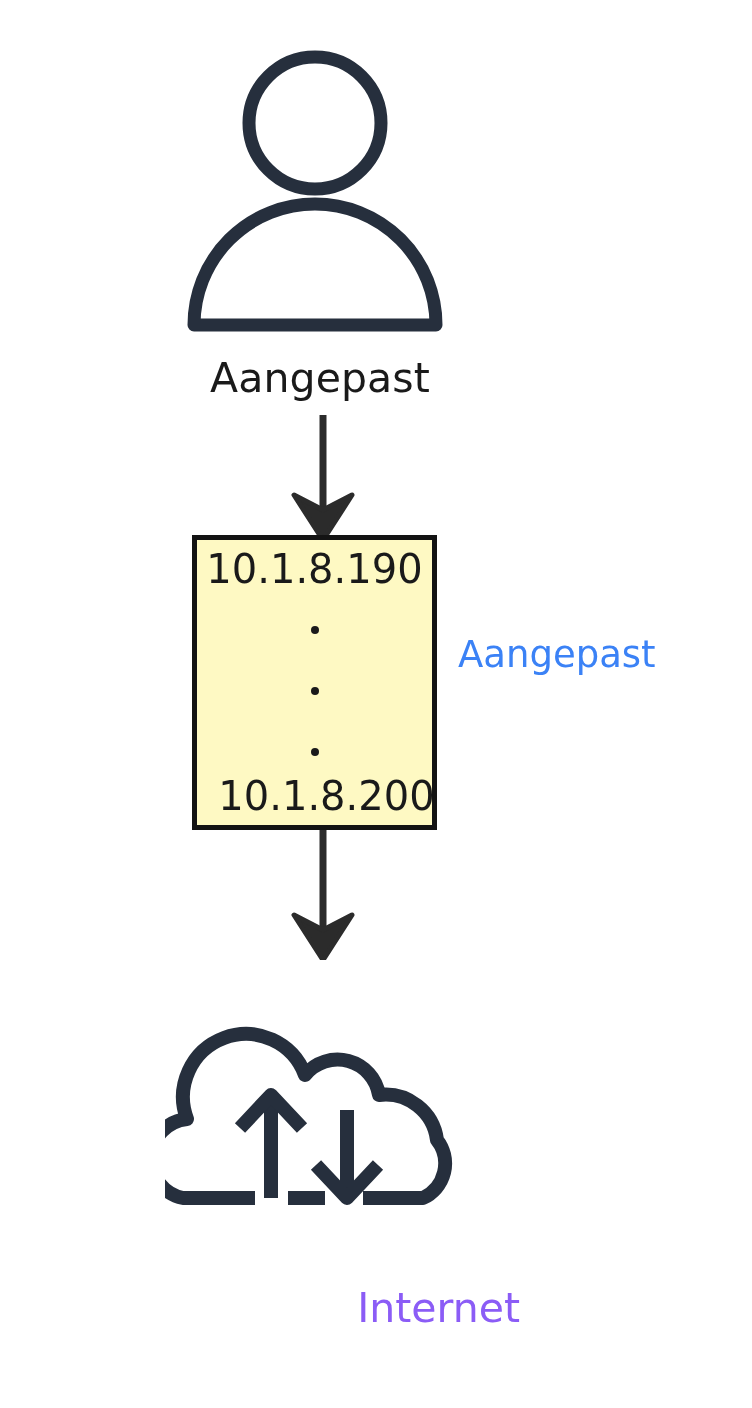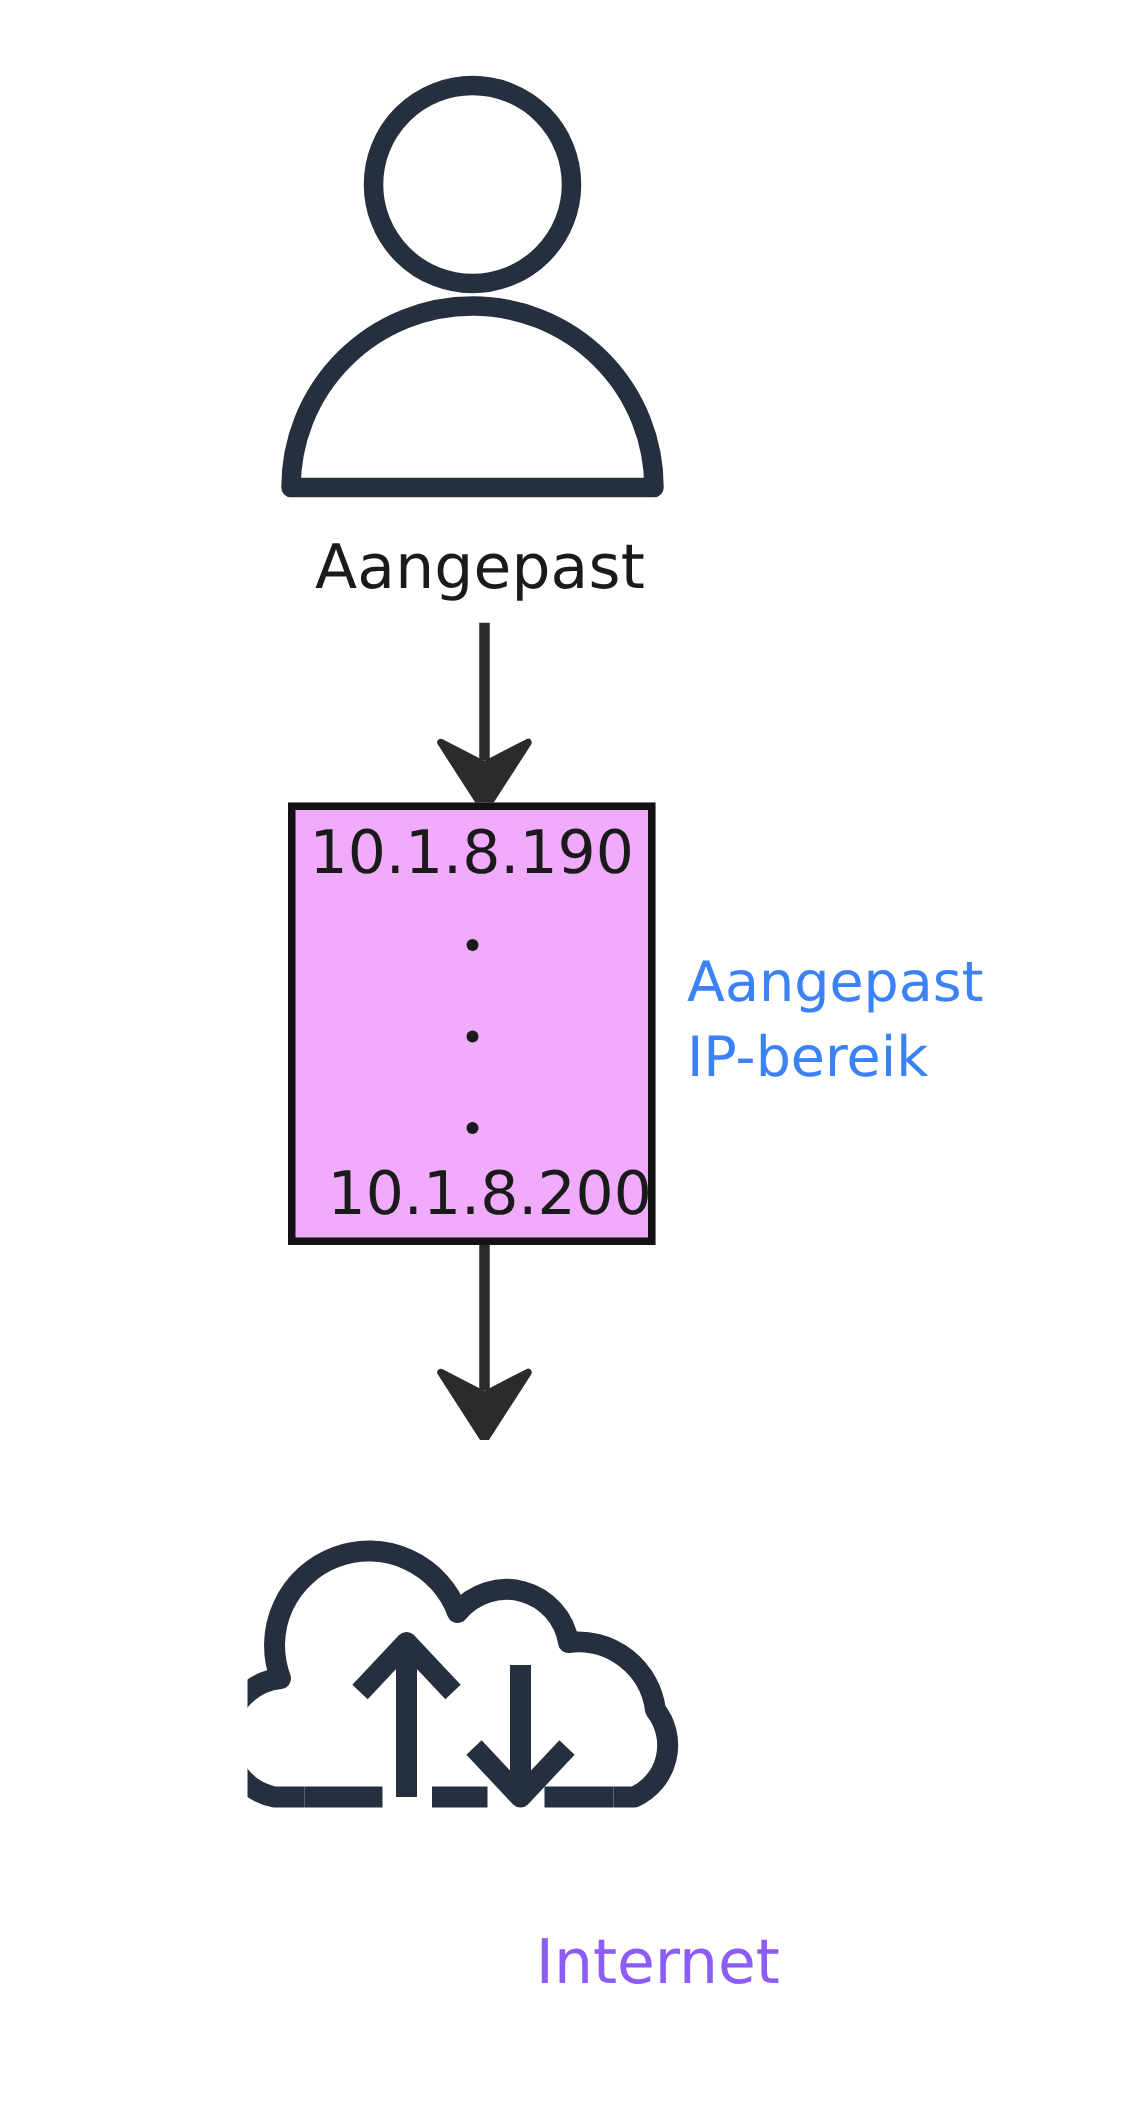--- a/index.html
+++ b/index.html
@@ -61,21 +61,21 @@
 
   
   #ip-range-box {
     position: absolute;
     left: 192px;
     top: 535px;
     width: 245px;
     height: 295px;
     border: 5px solid #131313;
     box-sizing: border-box;
-    background: #f0abfc;
+    background: #fef9c3;
   }
   #ip-range-start {
     position: absolute;
     left: 0;
     top: 6px;
     width: 100%;
     text-align: center;
     font-size: 40px;
     color: #1a1a1a;
     white-space: nowrap;
@@ -181,21 +181,20 @@
     <div id="ip-range-ellipsis">
       <span class="range-dot"></span>
       <span class="range-dot"></span>
       <span class="range-dot"></span>
     </div>
     <div id="ip-range-end">10.1.8.200</div>
   </div>
 
   <div id="range-side-label">
     <span class="label-line">Aangepast</span>
-    <span class="label-line">IP-bereik</span>
   </div>
 
   <svg id="arrow-range-to-internet" viewBox="0 0 90 130" aria-hidden="true">
     <line x1="45" y1="0" x2="45" y2="97" stroke="#2b2b2b" stroke-width="7"></line>
     <path d="M 45 130 L 16 85 L 45 100 L 74 85 Z" fill="#2b2b2b" stroke="#2b2b2b" stroke-width="5" stroke-linejoin="round"></path>
   </svg>
 
   <div id="internet-node">
     <svg id="cloud-icon-svg" viewBox="0 0 300 195" aria-hidden="true">
       <g fill="none" stroke="#262f3d" stroke-width="14" stroke-linecap="butt" stroke-linejoin="round">

